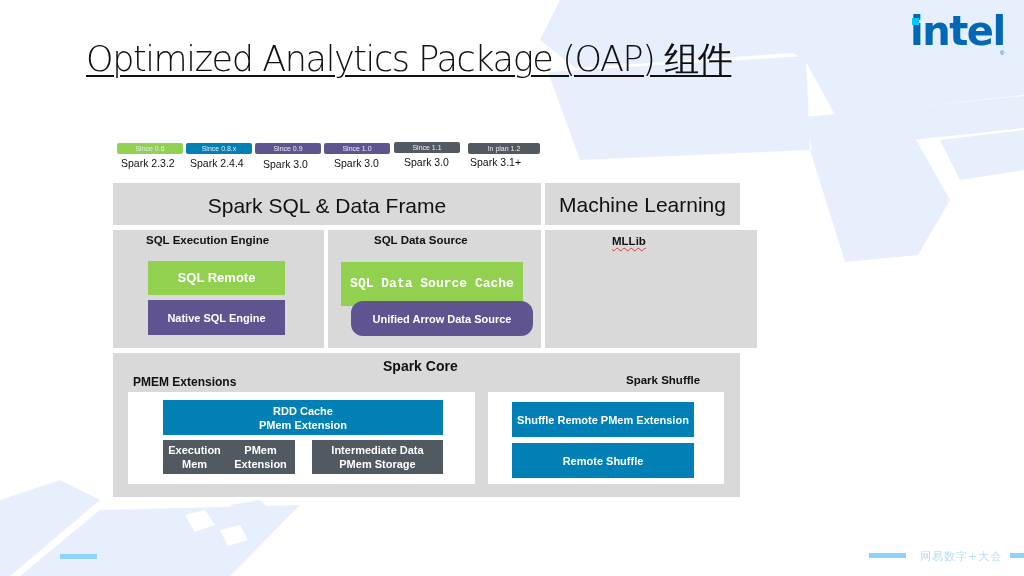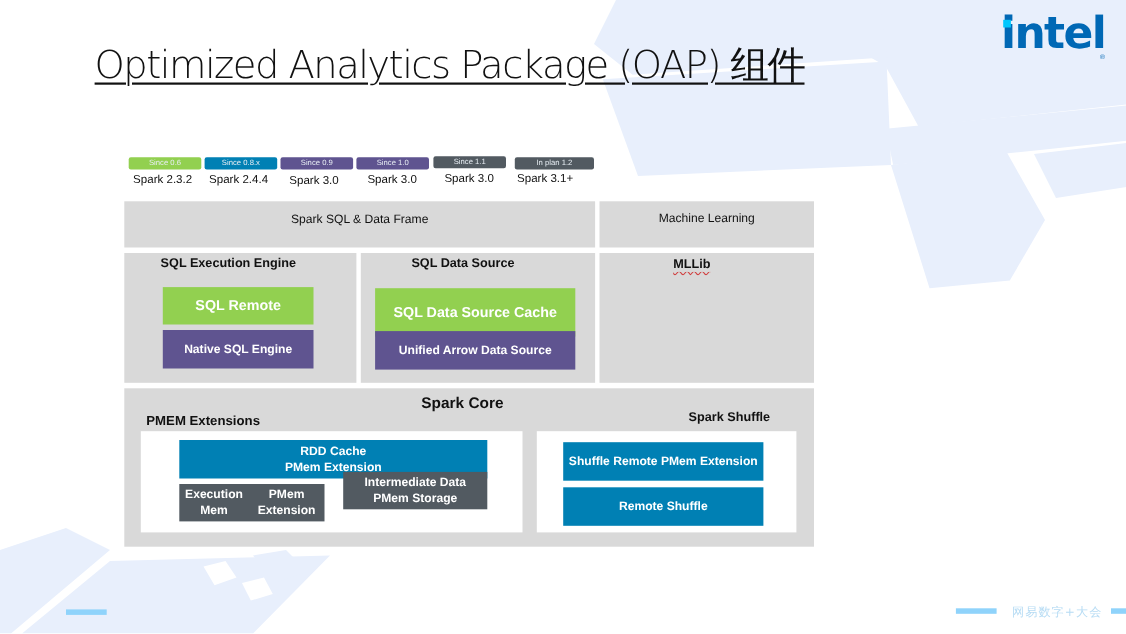--- a/index.html
+++ b/index.html
@@ -31,21 +31,21 @@
   .ver .badge {
     position: absolute; top: 0; height: 11px; border-radius: 2px;
     color: #e8eef4; font-size: 7px; line-height: 11px; text-align: center; white-space: nowrap;
   }
   .ver .spark {
     position: absolute; top: 14px; font-size: 10.5px; color: #111; white-space: nowrap;
   }
 
   
   .box { position: absolute; background: #d9d9d9; z-index: 2; }
-  .box-head { font-size: 11px; color: #111; text-align: center; }
+  .box-head { font-size: 21px; color: #111; text-align: center; }
   .sub-title { position: absolute; font-size: 11.5px; font-weight: bold; color: #111; white-space: nowrap; }
   .tile {
     position: absolute; color: #fff; font-weight: bold; text-align: center;
     display: flex; align-items: center; justify-content: center; line-height: 14px; z-index: 3;
   }
   .green { background: #92d050; font-size: 13px; }
   .purple { background: #5f5490; font-size: 11px; }
   .blue { background: #0080b4; font-size: 11px; }
   .gray { background: #525a61; font-size: 11px; }
   .white-panel { position: absolute; background: #ffffff; z-index: 3; }
@@ -120,43 +120,43 @@
 </div>
 
 <div class="box" style="left:113px;top:230px;width:211px;height:118px;">
   <div class="sub-title" style="left:33px;top:4px;">SQL Execution Engine</div>
   <div class="tile green" style="left:35px;top:31px;width:137px;height:34px;">SQL Remote</div>
   <div class="tile purple" style="left:35px;top:70px;width:137px;height:35px;">Native SQL Engine</div>
 </div>
 
 <div class="box" style="left:328px;top:230px;width:213px;height:118px;">
   <div class="sub-title" style="left:46px;top:4px;">SQL Data Source</div>
-  <div class="tile green" style="left:13px;top:32px;width:182px;height:44px;">SQL Data Source Cache</div>
-  <div class="tile purple" style="left:13px;top:71px;width:182px;height:35px;">Unified Arrow Data Source</div>
+  <div class="tile green" style="left:13px;top:32px;width:182px;height:44px;font-family:Liberation Mono, monospace;">SQL Data Source Cache</div>
+  <div class="tile purple" style="left:23px;top:71px;width:182px;height:35px;border-radius:12px;">Unified Arrow Data Source</div>
 </div>
 
-<div class="box" style="left:545px;top:230px;width:195px;height:118px;">
+<div class="box" style="left:545px;top:230px;width:212px;height:118px;">
   <div class="sub-title" style="left:67px;top:5px;"><span class="squiggle">MLLib</span></div>
 </div>
 
 <div class="box" style="left:113px;top:353px;width:627px;height:144px;">
   <div class="sub-title" style="left:270px;top:5px;font-size:14px;">Spark Core</div>
   <div class="sub-title" style="left:20px;top:22px;font-size:12px;">PMEM Extensions</div>
   <div class="sub-title" style="left:513px;top:21px;font-size:11.5px;">Spark Shuffle</div>
 
   <div class="white-panel" style="left:15px;top:39px;width:347px;height:92px;">
     <div class="tile blue" style="left:35px;top:8px;width:280px;height:35px;flex-direction:column;align-items:center;">
       <span>RDD Cache</span>
       <span>PMem Extension</span>
     </div>
     <div class="tile gray" style="left:35px;top:48px;width:132px;height:34px;flex-direction:row;">
       <span>Execution Mem</span>
       <span>PMem Extension</span>
     </div>
-    <div class="tile gray" style="left:184px;top:37px;width:131px;height:34px;flex-direction:column;">
+    <div class="tile gray" style="left:184px;top:48px;width:131px;height:34px;flex-direction:column;">
       <span>Intermediate Data</span>
       <span>PMem Storage</span>
     </div>
   </div>
 
   <div class="white-panel" style="left:375px;top:39px;width:236px;height:92px;">
     <div class="tile blue" style="left:24px;top:10px;width:182px;height:35px;">Shuffle Remote PMem Extension</div>
     <div class="tile blue" style="left:24px;top:51px;width:182px;height:35px;text-align:center;">Remote Shuffle</div>
   </div>
 </div>

